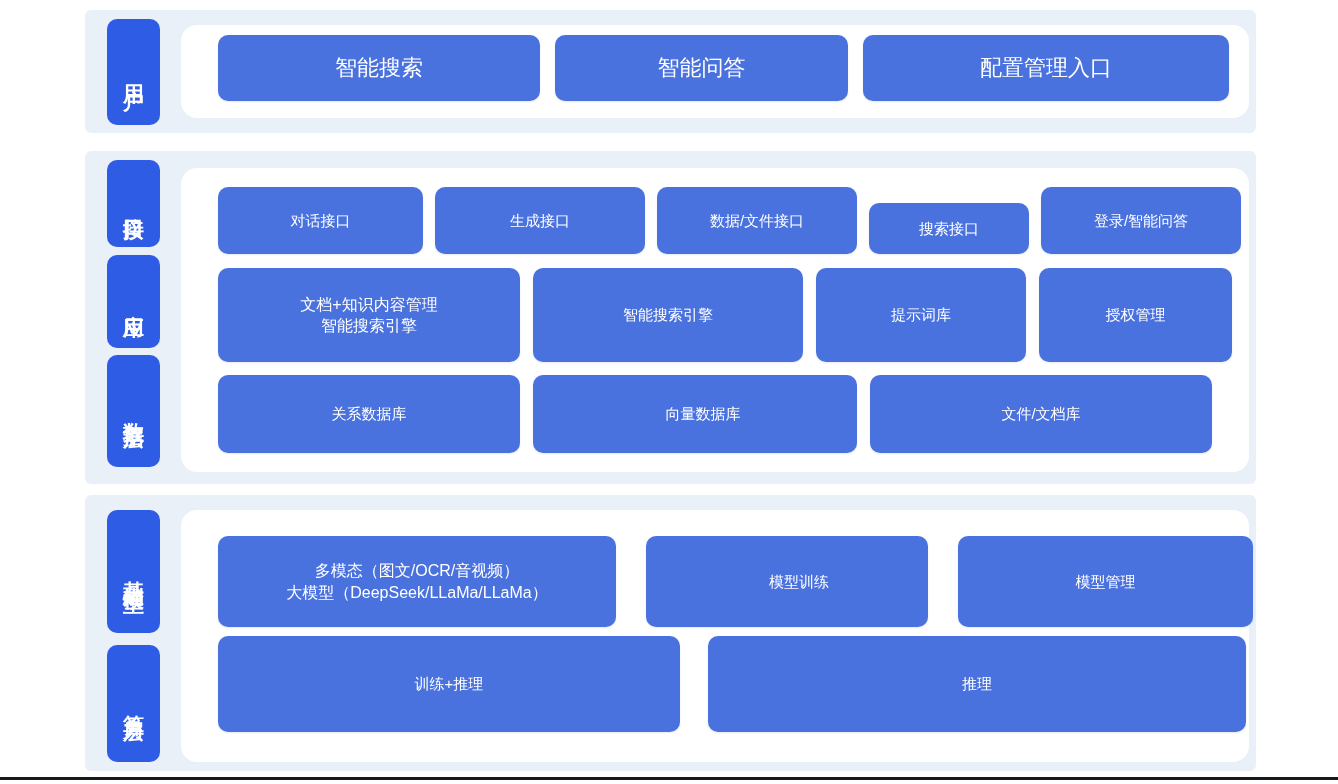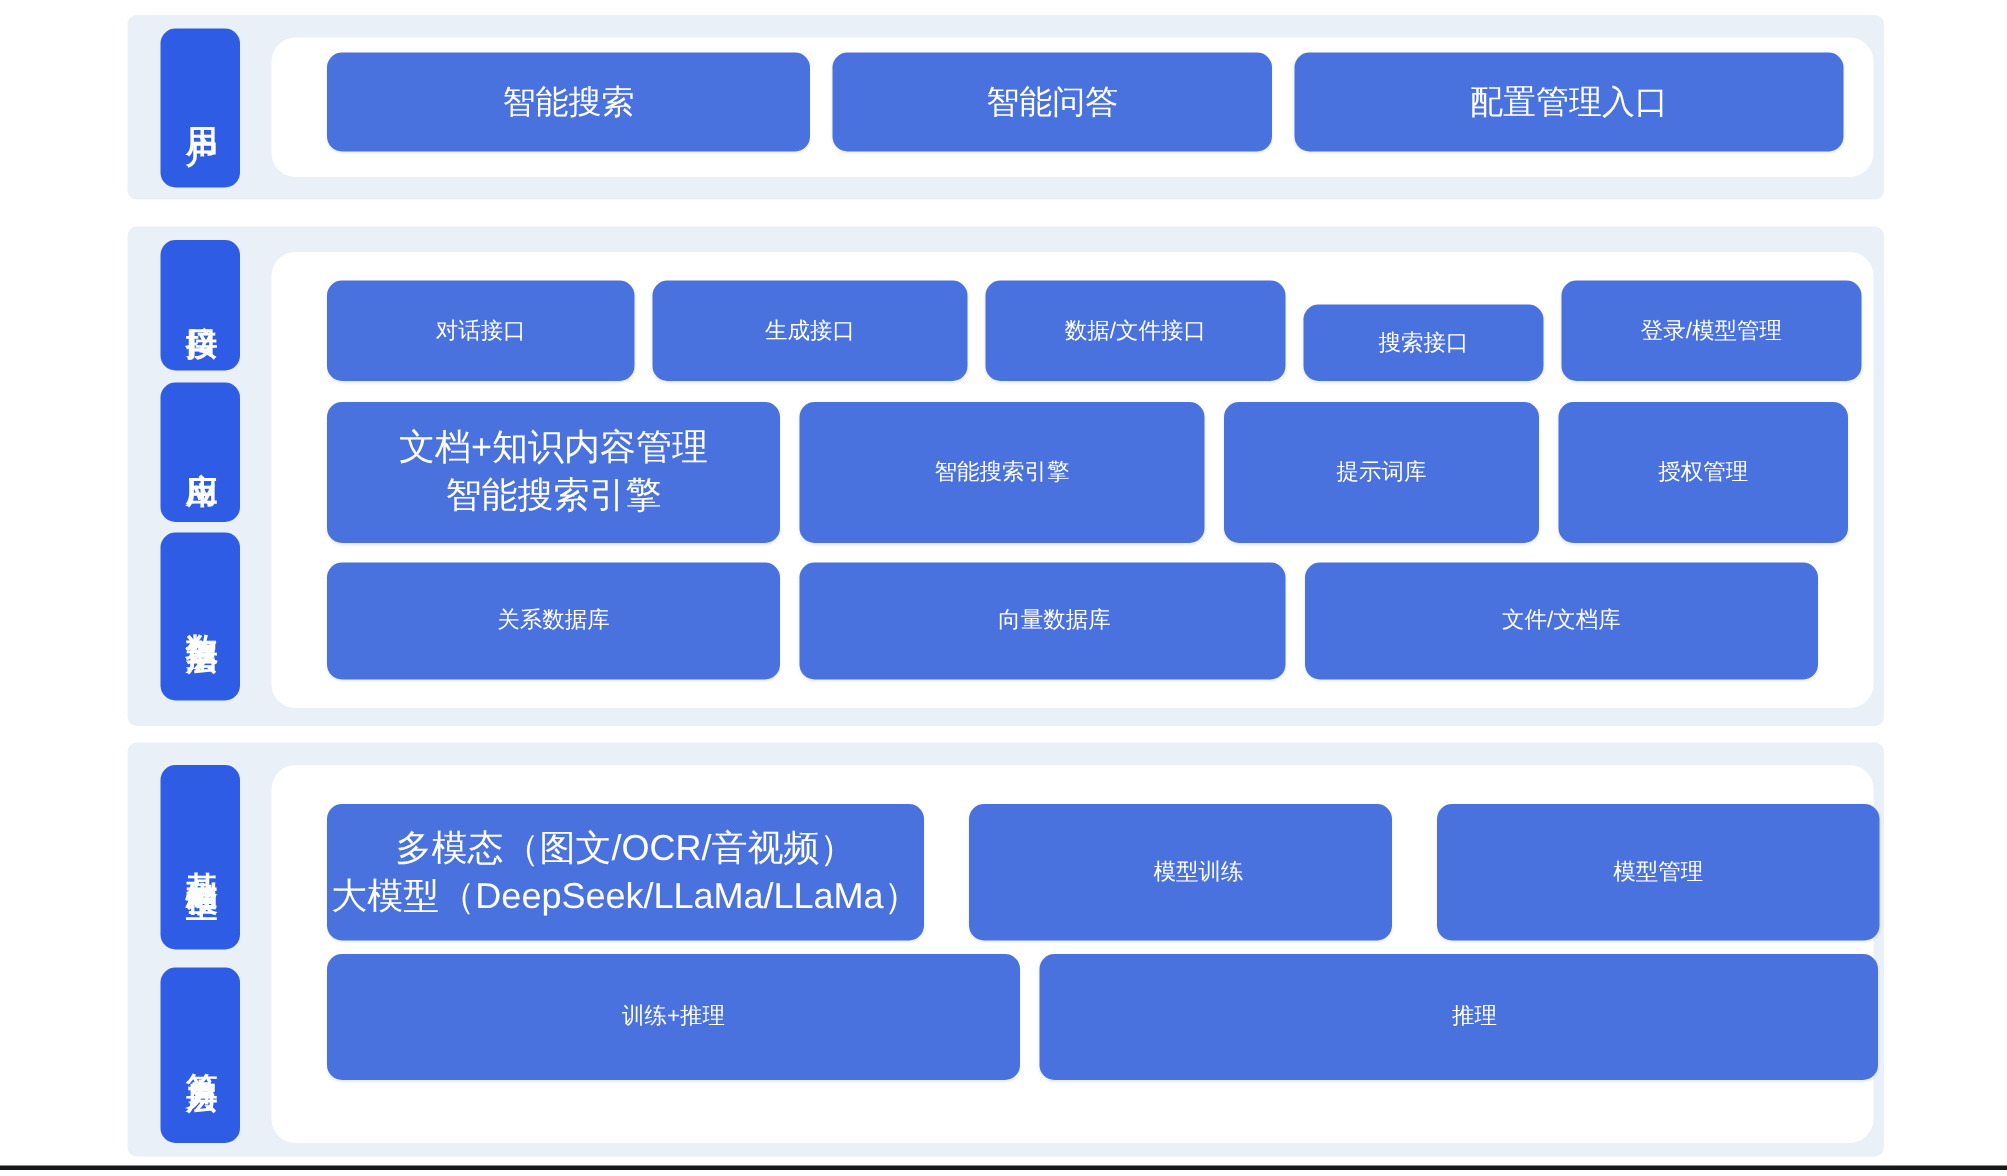--- a/index.html
+++ b/index.html
@@ -23,21 +23,21 @@
     background:#ffffff; border-radius:16px;
   }
   .row { position:absolute; left:37px; display:flex; }
   .box {
     background:#4A72DF; border-radius:10px; color:#ffffff;
     display:flex; align-items:center; justify-content:center;
     text-align:center; font-size:15px; line-height:1.32;
     white-space:pre-line; box-shadow:0 1px 2px rgba(20,40,120,0.10);
   }
   .box.big { font-size:22px; }
-  .box.two-line { font-size:24px; }
+  .box.two-line { font-size:16px; }
   .divider { position:absolute; left:0; top:777px; width:1338px; height:3px; background:#15181D; }
 </style>
 </head>
 <body>
 
 <div class="canvas">
 
   <section class="band" style="top:10px;height:123px;">
     <div class="vlabel" style="top:9px;height:106px;">用户</div>
     <div class="panel" style="top:15px;height:93px;">
@@ -53,21 +53,21 @@
     <div class="vlabel" style="top:9px;height:87px;">接口</div>
     <div class="vlabel" style="top:104px;height:93px;">应用</div>
     <div class="vlabel" style="top:204px;height:112px;">数据层</div>
 
     <div class="panel" style="top:17px;height:304px;">
       <div class="row" style="top:19px;height:67px;gap:12px;">
         <div class="box" style="width:205px;">对话接口</div>
         <div class="box" style="width:210px;">生成接口</div>
         <div class="box" style="width:200px;">数据/文件接口</div>
         <div class="box" style="width:160px;margin-top:16px;">搜索接口</div>
-        <div class="box" style="width:200px;">登录/模型管理</div>
+        <div class="box" style="width:200px;">登录/智能问答</div>
       </div>
       <div class="row" style="top:100px;height:94px;gap:13px;">
         <div class="box two-line" style="width:302px;">文档+知识内容管理
 智能搜索引擎</div>
         <div class="box" style="width:270px;">智能搜索引擎</div>
         <div class="box" style="width:210px;">提示词库</div>
         <div class="box" style="width:193px;">授权管理</div>
       </div>
       <div class="row" style="top:207px;height:78px;gap:13px;">
         <div class="box" style="width:302px;text-align:right;">关系数据库</div>
@@ -81,21 +81,21 @@
     <div class="vlabel" style="top:15px;height:123px;">基础模型</div>
     <div class="vlabel" style="top:150px;height:117px;">算力层</div>
 
     <div class="panel" style="top:15px;height:252px;">
       <div class="row" style="top:26px;height:91px;gap:30px;">
         <div class="box two-line" style="width:398px;">多模态（图文/OCR/音视频）
 大模型（DeepSeek/LLaMa/LLaMa）</div>
         <div class="box" style="width:258px;padding-left:24px;">模型训练</div>
         <div class="box" style="width:295px;">模型管理</div>
       </div>
-      <div class="row" style="top:126px;height:84px;gap:13px;">
+      <div class="row" style="top:126px;height:96px;gap:28px;">
         <div class="box" style="width:462px;">训练+推理</div>
-        <div class="box" style="width:538px;padding-left:21px;">推理</div>
+        <div class="box" style="width:538px;">推理</div>
       </div>
     </div>
   </section>
 
   <div class="divider"></div>
 </div>
 
 </body></html>

